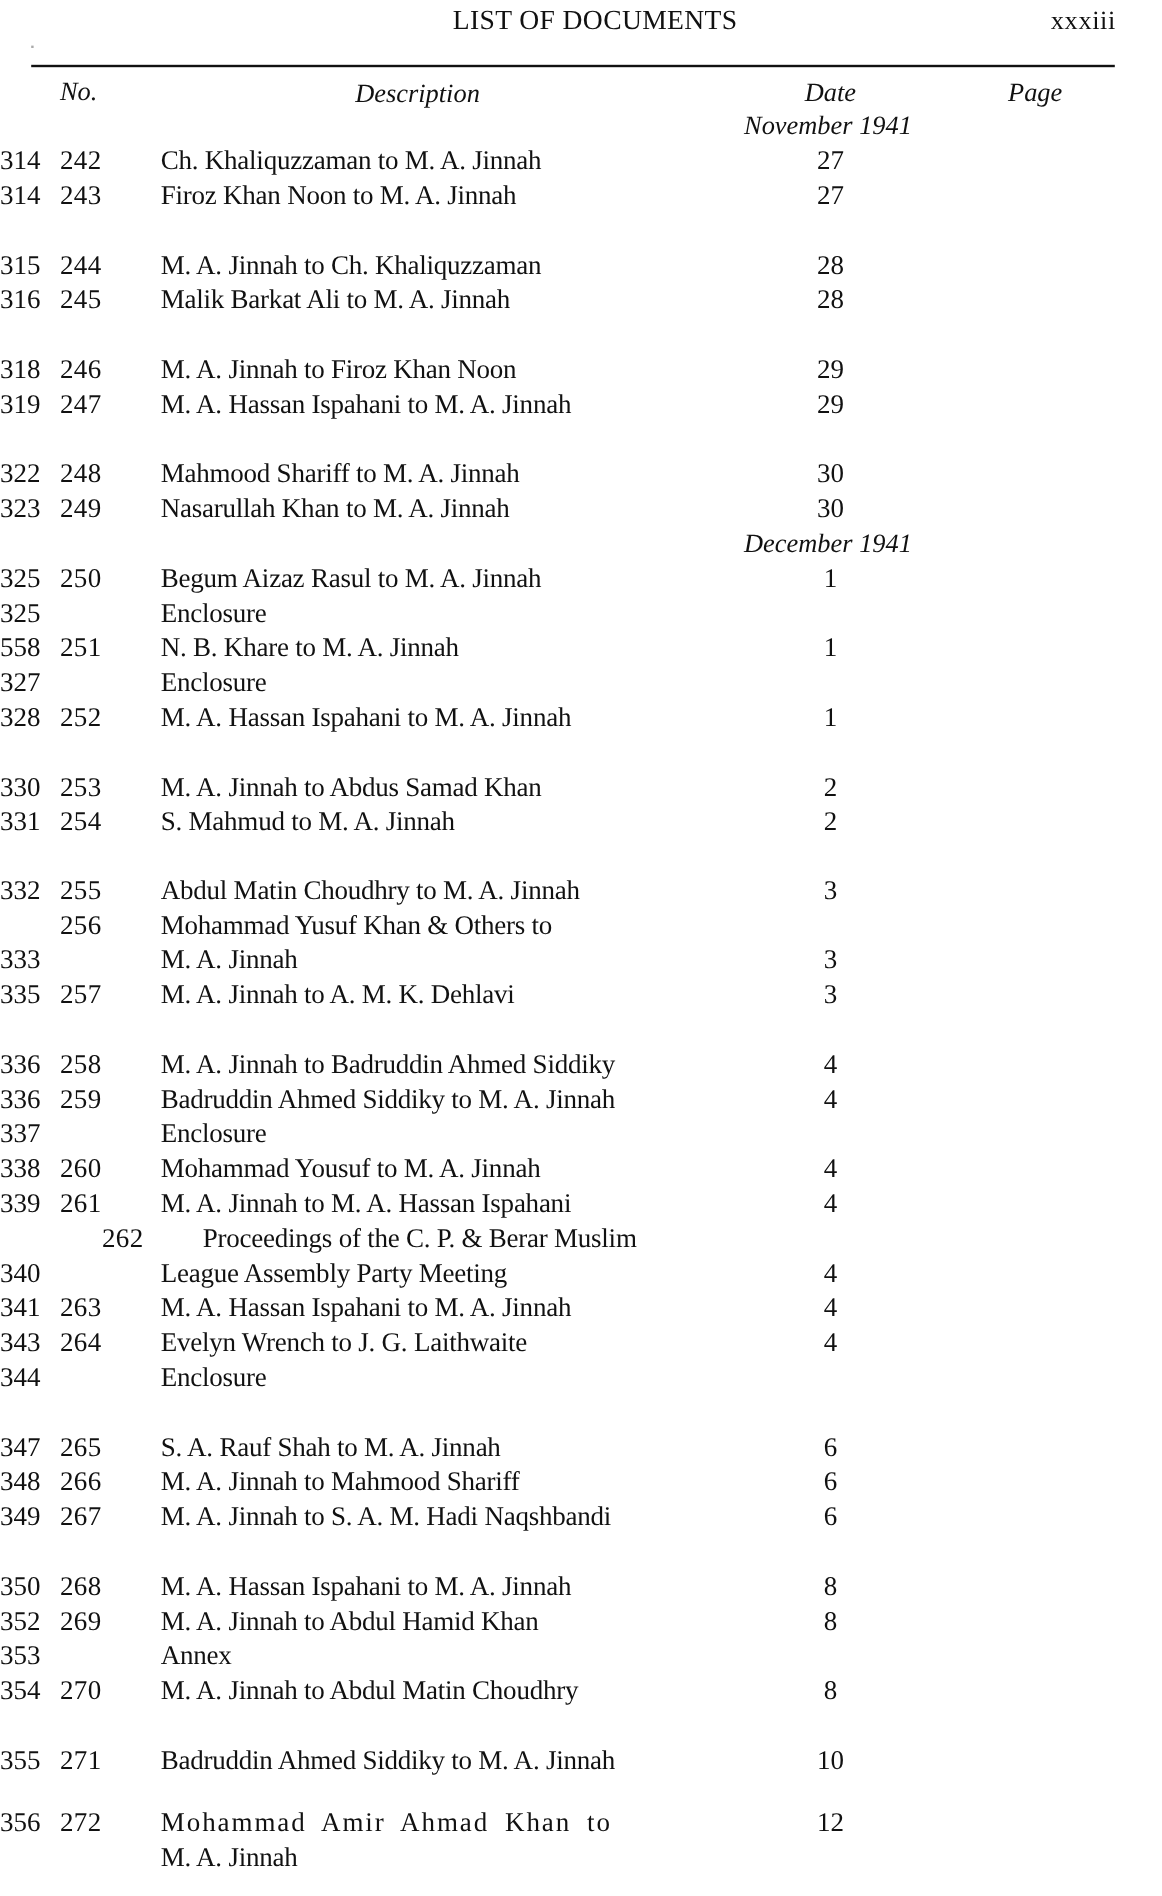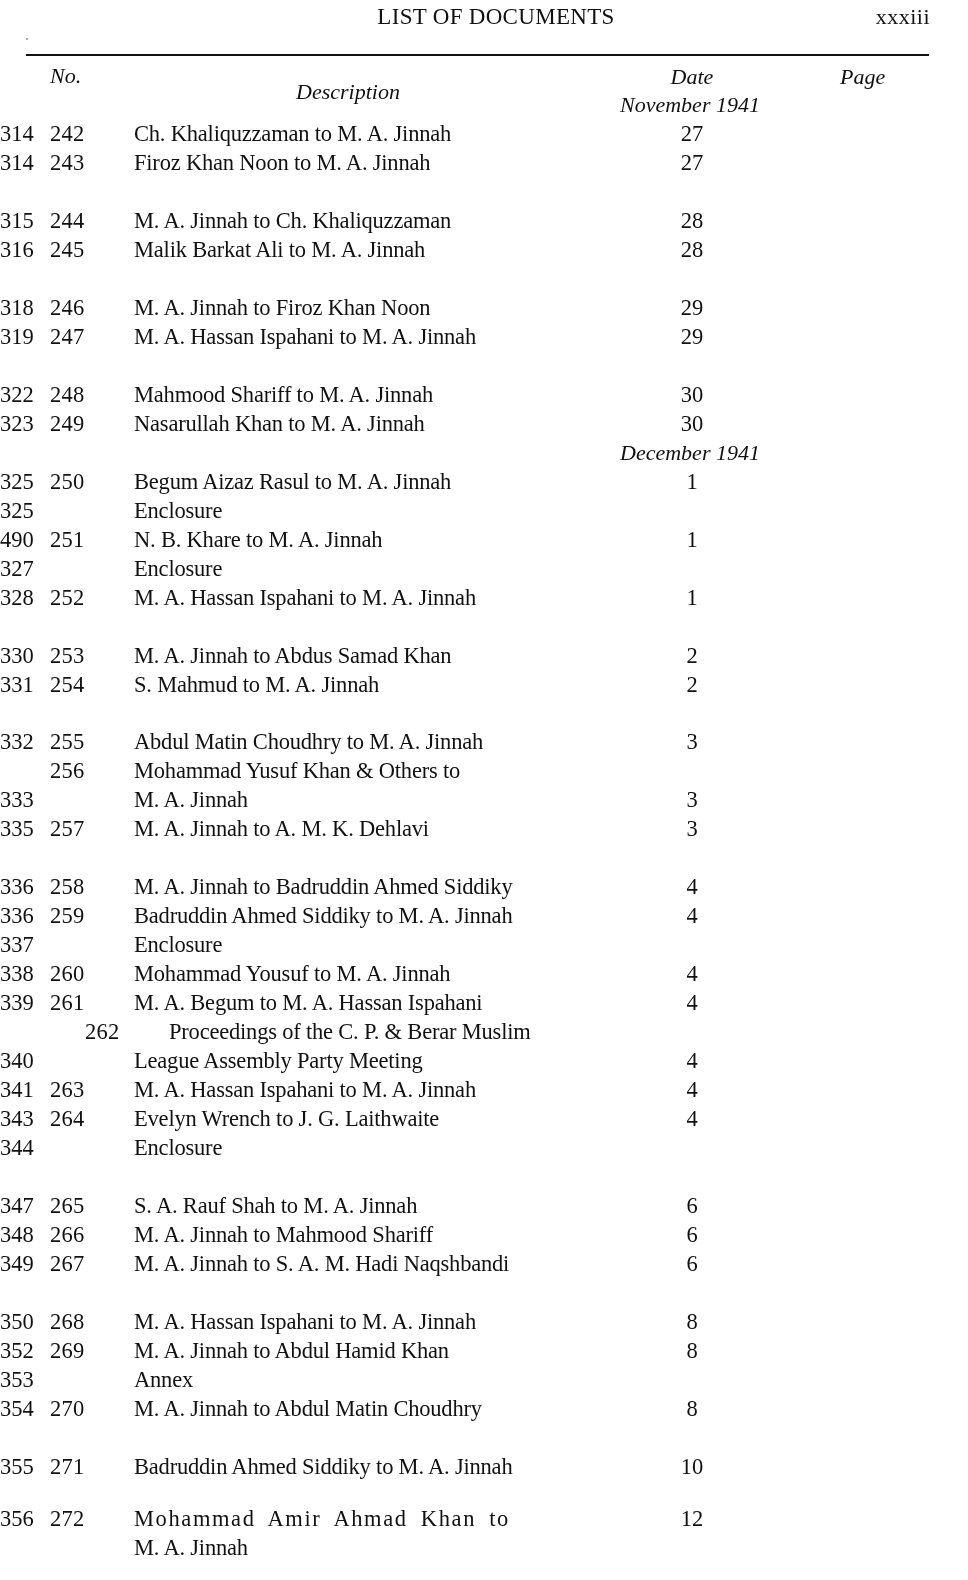--- a/index.html
+++ b/index.html
@@ -39,54 +39,54 @@
 
 <div>
   <div class="page-title">LIST OF DOCUMENTS</div>
   <div class="page-number">xxxiii</div>
 </div>
 <div class="stray-dot"></div>
 <div class="top-rule"></div>
 
 <div>
   <div class="col-head" style="top:63px; left:50px;">No.</div>
-  <div class="col-head" style="top:79px; left:296px;">Description</div>
+  <div class="col-head" style="top:65px; left:296px;">Description</div>
   <div class="col-head" style="top:64px; left:650px; width:84px; text-align:center;">Date</div>
   <div class="col-head" style="top:64px; left:840px; width:60px; text-align:left;">Page</div>
 </div>
 
 <div id="months">
     <div class="month" style="top: 92px;">November 1941</div>
     <div class="month" style="top: 440px; font-style: italic;">December 1941</div>
   </div>
 <div id="doc-list">
     <div class="line" style="top: 121px;"><span class="no">242</span><span class="desc">Ch. Khaliquzzaman to M. A. Jinnah</span><span class="date">27</span><span class="page">314</span></div>
     <div class="line" style="top: 150px;"><span class="no">243</span><span class="desc">Firoz Khan Noon to M. A. Jinnah</span><span class="date">27</span><span class="page">314</span></div>
     <div class="line" style="top: 208px;"><span class="no">244</span><span class="desc">M. A. Jinnah to Ch. Khaliquzzaman</span><span class="date">28</span><span class="page">315</span></div>
     <div class="line" style="top: 237px;"><span class="no">245</span><span class="desc">Malik Barkat Ali to M. A. Jinnah</span><span class="date">28</span><span class="page">316</span></div>
     <div class="line" style="top: 295px;"><span class="no">246</span><span class="desc">M. A. Jinnah to Firoz Khan Noon</span><span class="date">29</span><span class="page">318</span></div>
     <div class="line" style="top: 324px;"><span class="no">247</span><span class="desc">M. A. Hassan Ispahani to M. A. Jinnah</span><span class="date">29</span><span class="page">319</span></div>
     <div class="line" style="top: 382px;"><span class="no">248</span><span class="desc">Mahmood Shariff to M. A. Jinnah</span><span class="date">30</span><span class="page">322</span></div>
     <div class="line" style="top: 411px;"><span class="no">249</span><span class="desc">Nasarullah Khan to M. A. Jinnah</span><span class="date">30</span><span class="page">323</span></div>
     <div class="line" style="top: 469px;"><span class="no">250</span><span class="desc">Begum Aizaz Rasul to M. A. Jinnah</span><span class="date">1</span><span class="page">325</span></div>
     <div class="line" style="top: 498px;"><span class="no"></span><span class="desc">Enclosure</span><span class="date"></span><span class="page">325</span></div>
-    <div class="line" style="top: 527px;"><span class="no">251</span><span class="desc">N. B. Khare to M. A. Jinnah</span><span class="date">1</span><span class="page">490</span></div>
+    <div class="line" style="top: 527px;"><span class="no">251</span><span class="desc">N. B. Khare to M. A. Jinnah</span><span class="date">1</span><span class="page">558</span></div>
     <div class="line" style="top: 556px;"><span class="no"></span><span class="desc">Enclosure</span><span class="date"></span><span class="page">327</span></div>
     <div class="line" style="top: 585px;"><span class="no">252</span><span class="desc">M. A. Hassan Ispahani to M. A. Jinnah</span><span class="date">1</span><span class="page">328</span></div>
     <div class="line" style="top: 643px;"><span class="no">253</span><span class="desc">M. A. Jinnah to Abdus Samad Khan</span><span class="date">2</span><span class="page">330</span></div>
     <div class="line" style="top: 672px;"><span class="no">254</span><span class="desc">S. Mahmud to M. A. Jinnah</span><span class="date">2</span><span class="page">331</span></div>
     <div class="line" style="top: 729px;"><span class="no">255</span><span class="desc">Abdul Matin Choudhry to M. A. Jinnah</span><span class="date">3</span><span class="page">332</span></div>
     <div class="line" style="top: 758px;"><span class="no">256</span><span class="desc">Mohammad Yusuf Khan &amp; Others to</span><span class="date"></span><span class="page"></span></div>
     <div class="line" style="top: 787px;"><span class="no"></span><span class="desc">M. A. Jinnah</span><span class="date">3</span><span class="page">333</span></div>
     <div class="line" style="top: 816px;"><span class="no">257</span><span class="desc">M. A. Jinnah to A. M. K. Dehlavi</span><span class="date">3</span><span class="page">335</span></div>
     <div class="line" style="top: 874px;"><span class="no">258</span><span class="desc">M. A. Jinnah to Badruddin Ahmed Siddiky</span><span class="date">4</span><span class="page">336</span></div>
     <div class="line" style="top: 903px;"><span class="no">259</span><span class="desc">Badruddin Ahmed Siddiky to M. A. Jinnah</span><span class="date">4</span><span class="page">336</span></div>
     <div class="line" style="top: 932px;"><span class="no"></span><span class="desc">Enclosure</span><span class="date"></span><span class="page">337</span></div>
     <div class="line" style="top: 961px;"><span class="no">260</span><span class="desc">Mohammad Yousuf to M. A. Jinnah</span><span class="date">4</span><span class="page">338</span></div>
-    <div class="line" style="top: 990px;"><span class="no">261</span><span class="desc">M. A. Begum to M. A. Hassan Ispahani</span><span class="date">4</span><span class="page">339</span></div>
+    <div class="line" style="top: 990px;"><span class="no">261</span><span class="desc">M. A. Jinnah to M. A. Hassan Ispahani</span><span class="date">4</span><span class="page">339</span></div>
     <div class="line" style="top: 1019px; margin-left: 35px;"><span class="no">262</span><span class="desc">Proceedings of the C. P. &amp; Berar Muslim</span><span class="date"></span><span class="page"></span></div>
     <div class="line" style="top: 1048px;"><span class="no"></span><span class="desc">League Assembly Party Meeting</span><span class="date">4</span><span class="page">340</span></div>
     <div class="line" style="top: 1077px;"><span class="no">263</span><span class="desc">M. A. Hassan Ispahani to M. A. Jinnah</span><span class="date">4</span><span class="page">341</span></div>
     <div class="line" style="top: 1106px;"><span class="no">264</span><span class="desc">Evelyn Wrench to J. G. Laithwaite</span><span class="date">4</span><span class="page">343</span></div>
     <div class="line" style="top: 1135px;"><span class="no"></span><span class="desc">Enclosure</span><span class="date"></span><span class="page">344</span></div>
     <div class="line" style="top: 1193px;"><span class="no">265</span><span class="desc">S. A. Rauf Shah to M. A. Jinnah</span><span class="date">6</span><span class="page">347</span></div>
     <div class="line" style="top: 1222px;"><span class="no">266</span><span class="desc">M. A. Jinnah to Mahmood Shariff</span><span class="date">6</span><span class="page">348</span></div>
     <div class="line" style="top: 1251px;"><span class="no">267</span><span class="desc">M. A. Jinnah to S. A. M. Hadi Naqshbandi</span><span class="date">6</span><span class="page">349</span></div>
     <div class="line" style="top: 1309px;"><span class="no">268</span><span class="desc">M. A. Hassan Ispahani to M. A. Jinnah</span><span class="date">8</span><span class="page">350</span></div>
     <div class="line" style="top: 1338px;"><span class="no">269</span><span class="desc">M. A. Jinnah to Abdul Hamid Khan</span><span class="date">8</span><span class="page">352</span></div>

